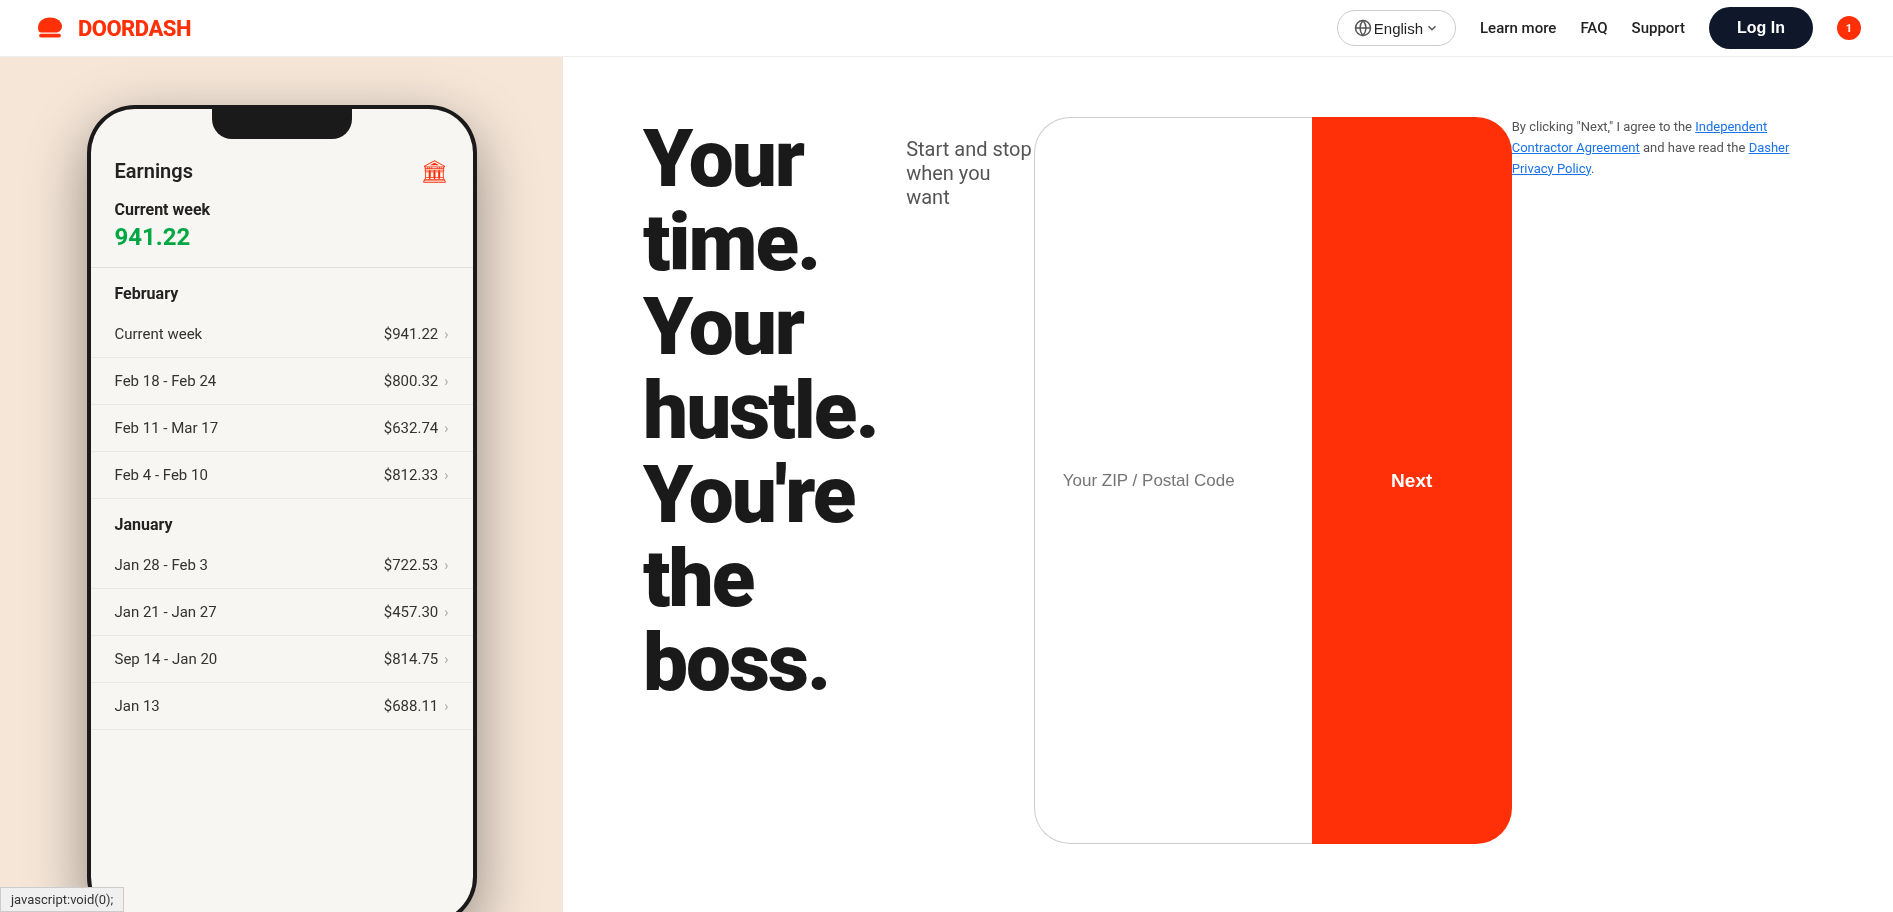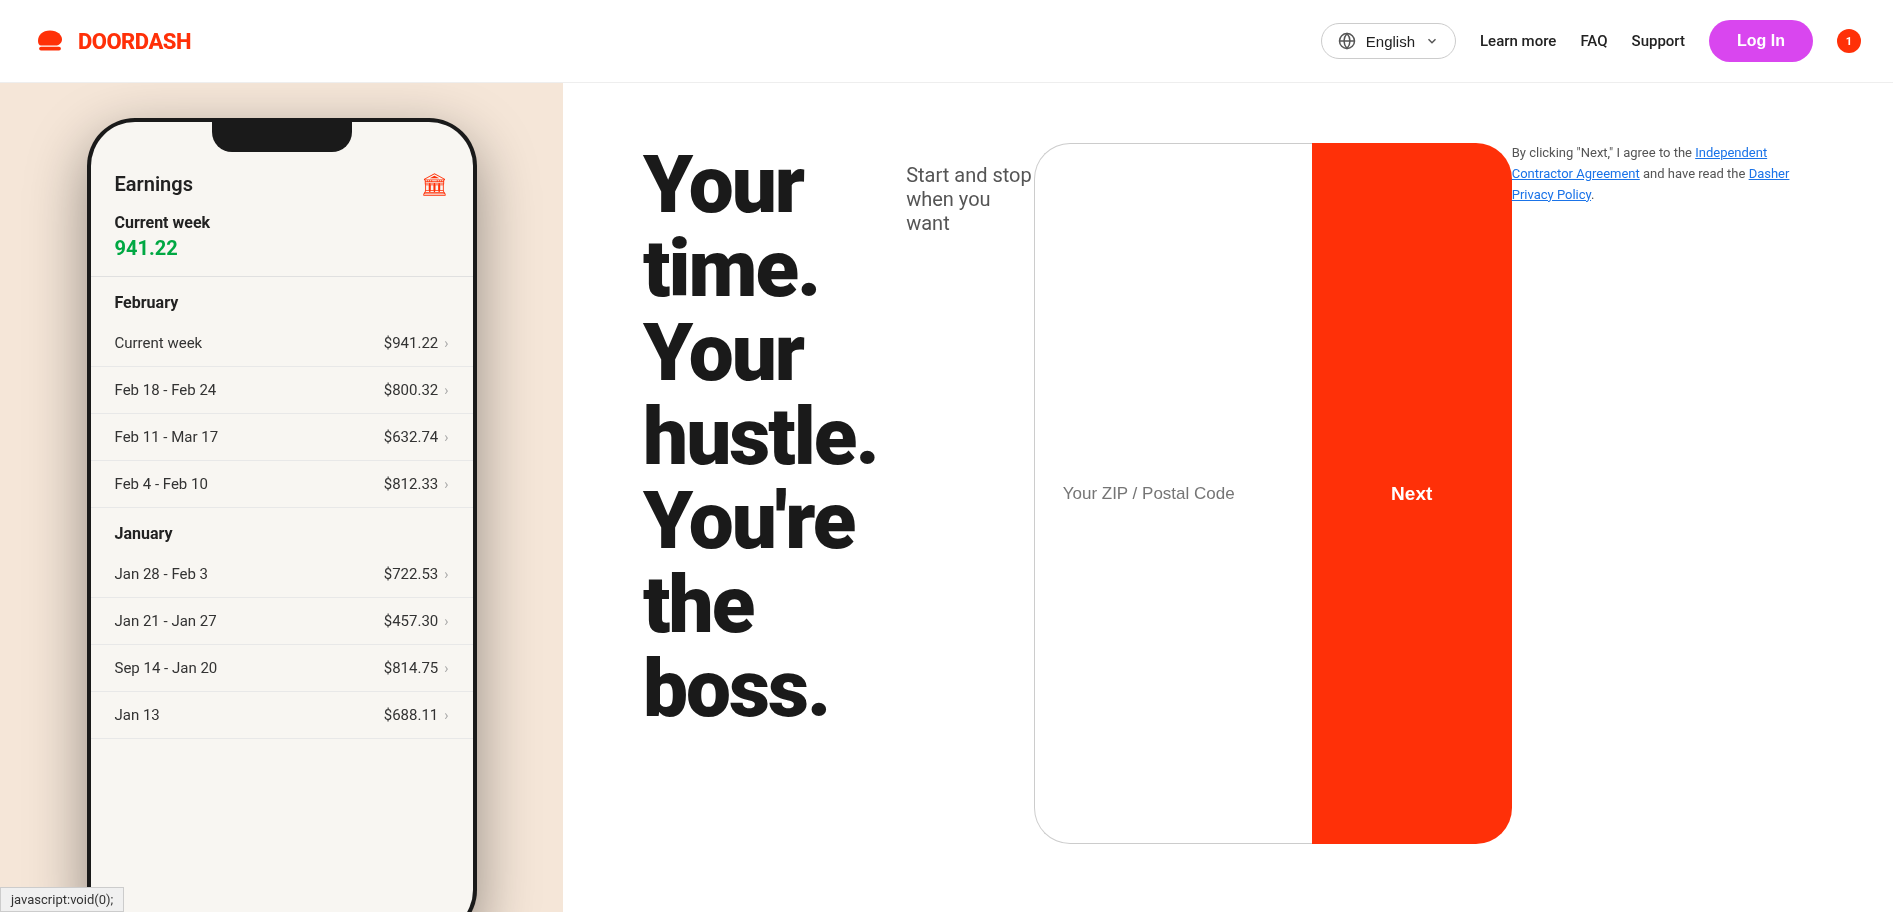--- a/index.html
+++ b/index.html
@@ -11,21 +11,21 @@
       display: flex;
       flex-direction: column;
     }
 
     
     header {
       display: flex;
       align-items: center;
       justify-content: space-between;
       padding: 0 32px;
-      height: 83px;
+      height: 57px;
       background: #fff;
       border-bottom: 1px solid #eee;
       flex-shrink: 0;
     }
     .logo-area {
       display: flex;
       align-items: center;
       gap: 10px;
     }
     .logo-text {
@@ -39,39 +39,39 @@
       height: 28px;
     }
     .nav-right {
       display: flex;
       align-items: center;
       gap: 24px;
     }
     .lang-btn {
       display: flex;
       align-items: center;
-      gap: 10px;
+      gap: 2px;
       border: 1.5px solid #ccc;
       border-radius: 24px;
       padding: 8px 16px;
       cursor: pointer;
       background: #fff;
       font-size: 15px;
       color: #222;
     }
     .lang-btn svg { color: #555; }
     .nav-link {
       font-size: 15px;
       color: #222;
       text-decoration: none;
       cursor: pointer;
       font-weight: 500;
     }
     .login-btn {
-      background: #d946ef;
+      background: #0f172a;
       color: #fff;
       border: none;
       border-radius: 24px;
       padding: 12px 28px;
       font-size: 16px;
       font-weight: 700;
       cursor: pointer;
     }
     .notification-dot {
       width: 24px;
@@ -162,21 +162,21 @@
       padding: 0 24px 16px;
       border-bottom: 1px solid #e0e0e0;
     }
     .current-week-label {
       font-size: 16px;
       font-weight: 700;
       color: #222;
       margin-bottom: 4px;
     }
     .current-week-amount {
-      font-size: 20px;
+      font-size: 24px;
       font-weight: 700;
       color: #00a843;
     }
 
     .month-section {
       padding: 0;
     }
     .month-label {
       font-size: 16px;
       font-weight: 700;

